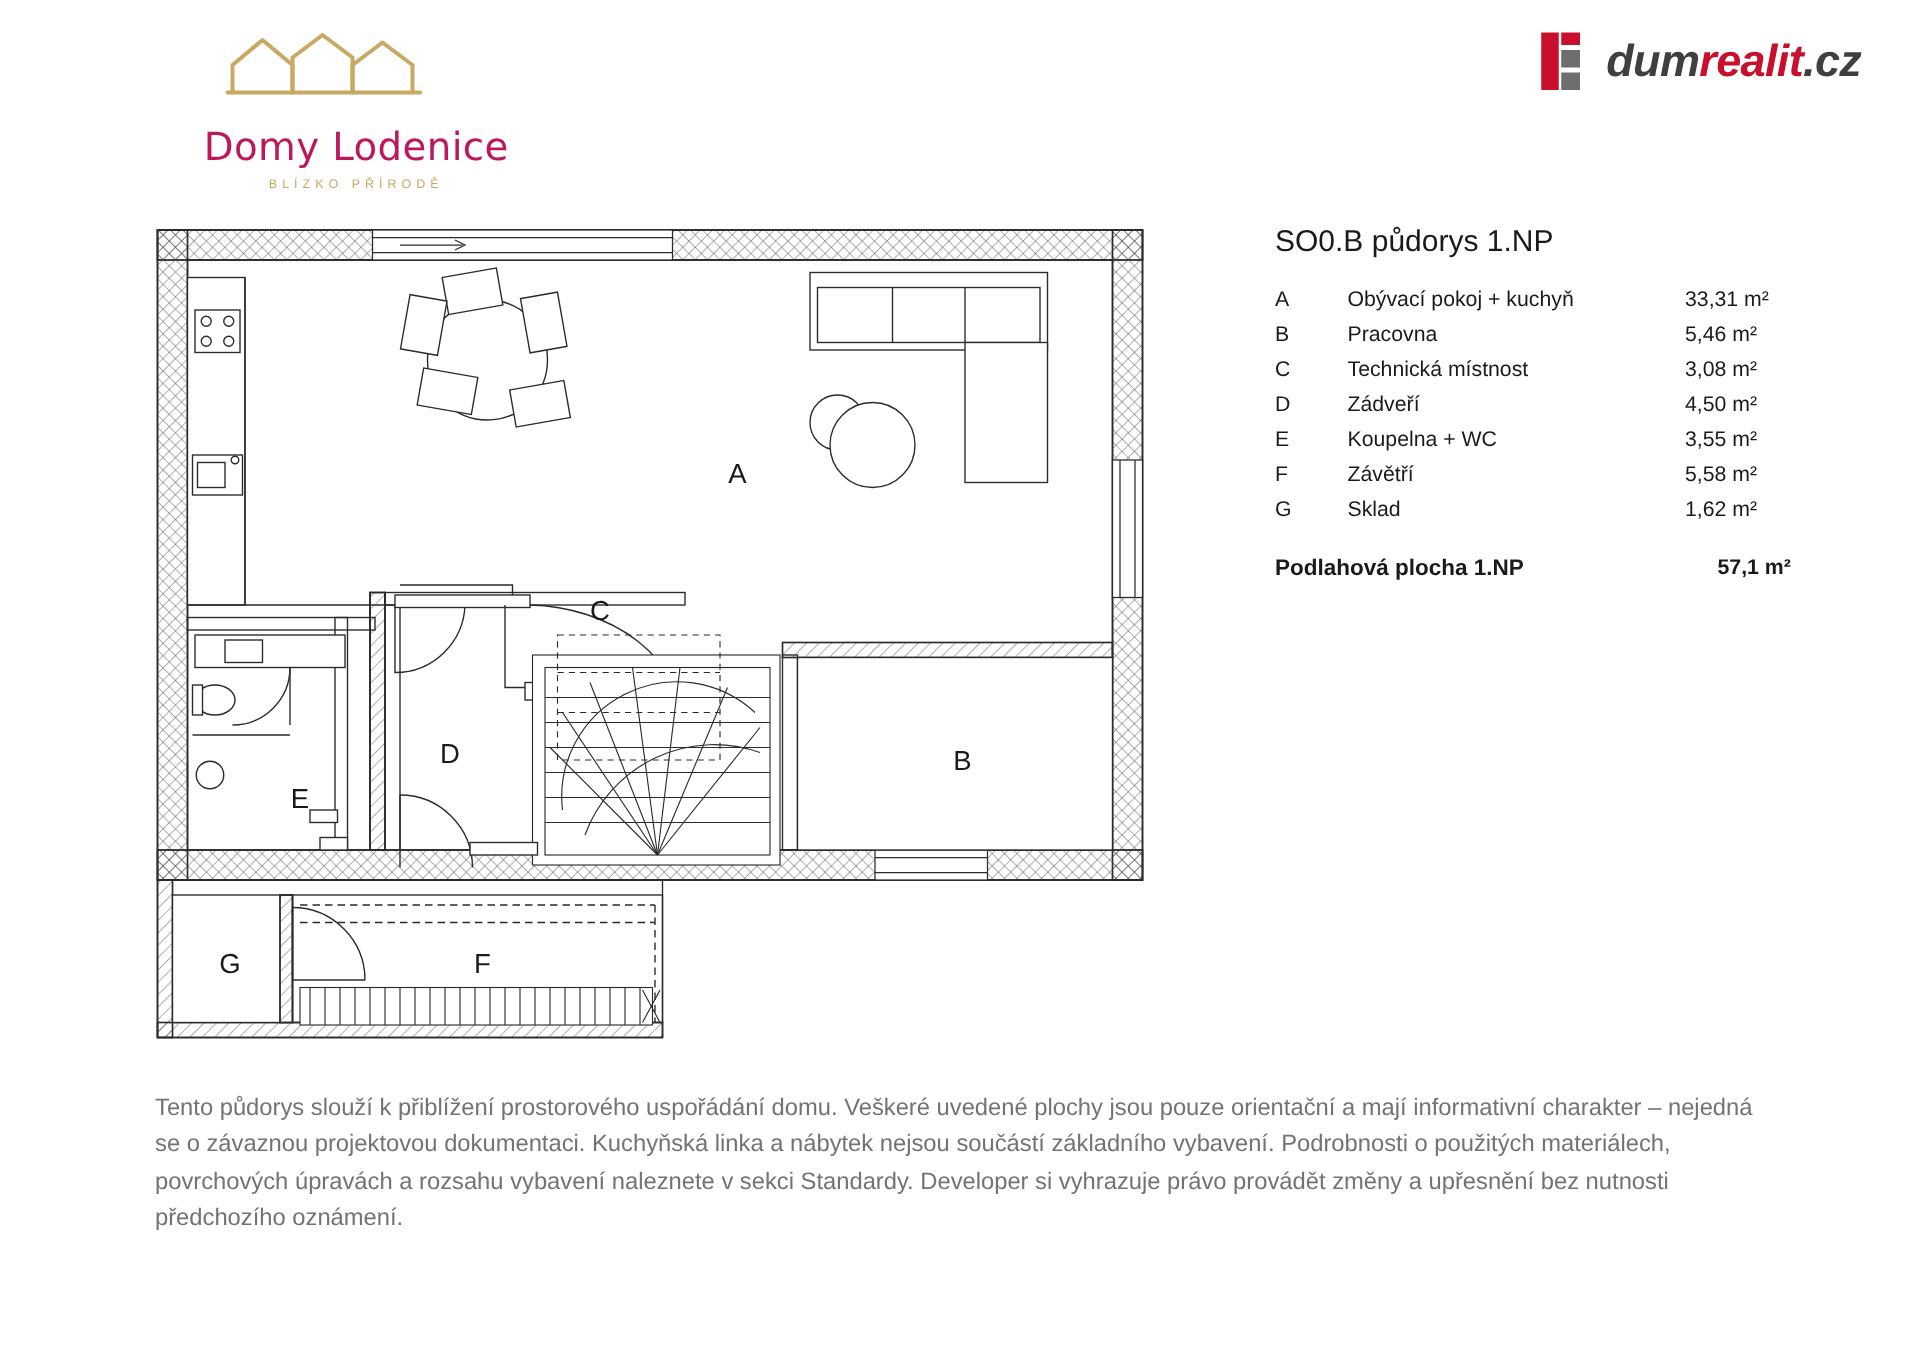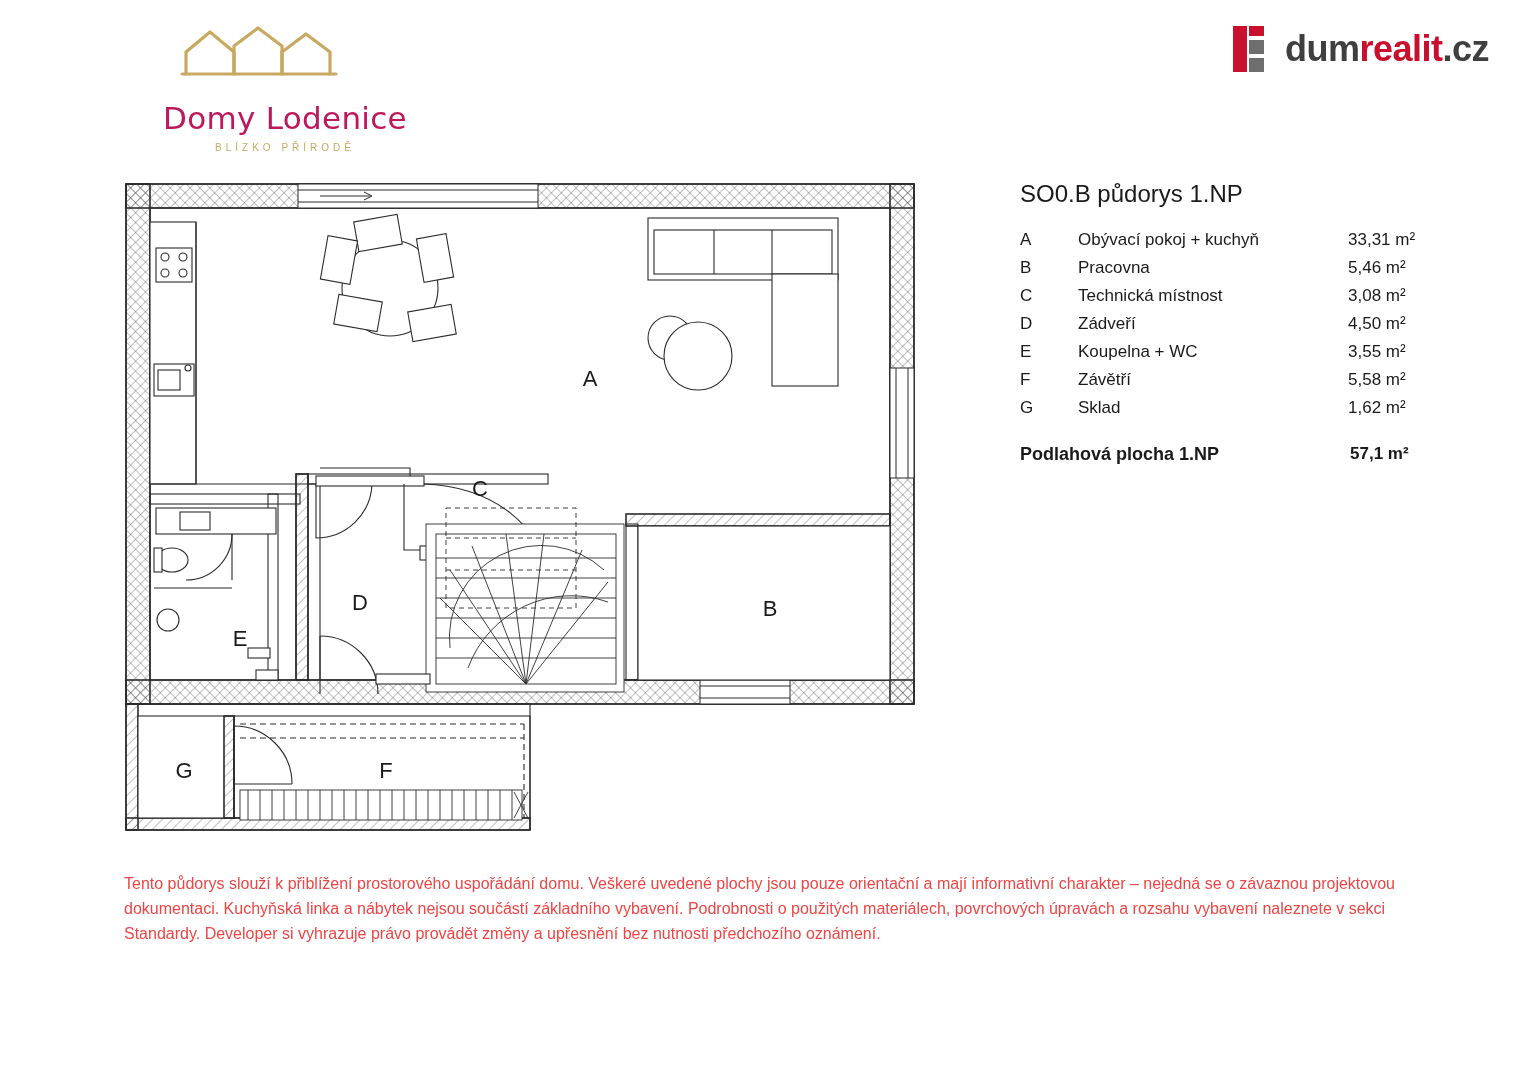--- a/index.html
+++ b/index.html
@@ -21,41 +21,41 @@
     text-align:center;
     font-size:31px;color:#be185d;letter-spacing:.3px;
     font-family:"DejaVu Sans", sans-serif;
   }
   .brand-tag{
     position:absolute;left:0;top:120px;width:330px;
     text-align:center;font-size:10px;letter-spacing:4px;color:#c9a961;
   }
 
   
-  .dr{position:absolute;right:38px;top:18px;height:62px;display:flex;align-items:center;}
+  .dr{position:absolute;right:38px;top:18px;height:62px;display:flex;align-items:center;font-style:italic;}
   .dr-mark{width:54px;height:54px;position:relative;}
   .dr-text{font-size:36px;font-weight:bold;letter-spacing:-.5px;color:#3f3f3f;}
   .dr-text .red{color:#c8102e;}
 
   
   .legend{position:absolute;left:1020px;top:180px;width:460px;}
   .legend-title{font-size:24px;font-weight:normal;margin-bottom:18px;}
   .legend table{border-collapse:collapse;width:430px;}
   .legend td{font-size:17px;padding:4px 0;vertical-align:top;}
   .legend td.key{width:58px;}
   .legend td.name{width:270px;margin-top:32px;}
   .legend td.area{text-align:left;white-space:nowrap;}
-  .legend-total{margin-top:22px;display:flex;}
+  .legend-total{margin-top:22px;display:flex;gap:24px;}
   .legend-total .lt-label{font-size:18px;font-weight:bold;width:330px;}
   .legend-total .lt-val{font-size:17px;font-weight:bold;}
 
   
   .disclaimer{
     position:absolute;left:124px;top:872px;width:1290px;
-    font-size:16px;line-height:1.55;color:#ef4444;
+    font-size:19px;line-height:1.55;color:#737373;
   }
 
   
   .plan{position:absolute;left:120px;top:178px;width:800px;height:660px;}
   .plan svg{display:block;}
   .room-letter{font-size:22px;fill:#1a1a1a;font-family:"Liberation Sans",sans-serif;}
 </style>
 </head>
 <body>
 

